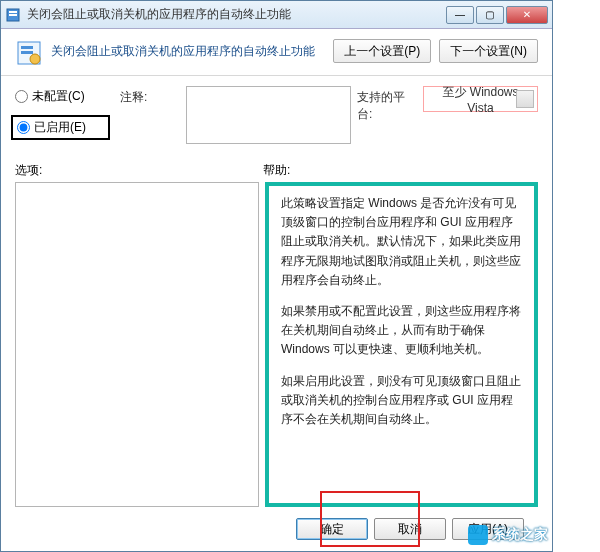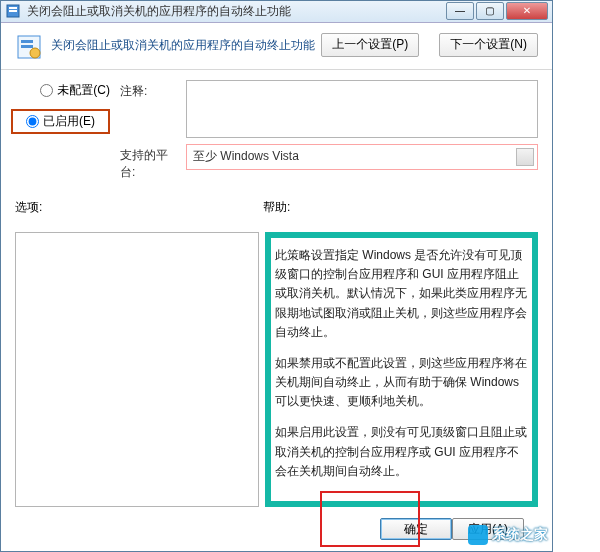--- a/index.html
+++ b/index.html
@@ -12,48 +12,48 @@
     .titlebar-title { flex: 1; color: #333; font-size: 12px; }
     .win-controls { display: flex; gap: 2px; }
     .win-btn { width: 28px; height: 18px; border: 1px solid #6f8ea9; border-radius: 2px; display: flex; align-items: center; justify-content: center; font-size: 10px; line-height: 1; }
     .win-min { background: linear-gradient(#f0f6fb,#cde1f1); }
     .win-max { background: linear-gradient(#f0f6fb,#cde1f1); }
     .win-close { background: linear-gradient(#e99,#c44); color: #fff; width: 42px; }
     
     .header-row { display: flex; align-items: flex-start; padding: 10px 14px 8px 14px; border-bottom: 1px solid #d8d8d8; }
     .header-icon { width: 28px; height: 28px; margin-right: 8px; flex-shrink: 0; }
     .header-title { flex: 1; color: #1a4e8a; font-size: 12px; padding-top: 4px; }
-    .nav-buttons { display: flex; gap: 20px; }
+    .nav-buttons { display: flex; gap: 8px; }
     .nav-btn { min-width: 90px; height: 24px; border: 1px solid #acacac; background: linear-gradient(#fdfdfd,#ececec); border-radius: 2px; font-size: 12px; padding: 0 10px; }
     
     .body-area { flex: 1; padding: 10px 14px 0 14px; display: flex; flex-direction: column; }
     
     .top-section { display: flex; gap: 10px; }
-    .radio-col { width: 95px; display: flex; flex-direction: column; gap: 10px; padding-top: 2px; align-items: flex-end; }
+    .radio-col { width: 95px; display: flex; flex-direction: column; gap: 10px; padding-top: 2px; }
     .radio-row { display: flex; align-items: center; gap: 4px; }
     .radio-row input { margin: 0; }
-    .red-box { border: 2px solid #c2410c; padding: 2px 13px; margin-left: -4px; }
+    .red-box { border: 2px solid #000000; padding: 2px 4px; margin-left: -4px; }
     
-    .right-fields { flex: 1; display: flex; flex-direction: column; gap: 6px; }
+    .right-fields { flex: 1; display: flex; flex-direction: row; gap: 6px; }
     .field-row { display: flex; align-items: flex-start; gap: 8px; }
     .field-label { width: 58px; text-align: left; padding-top: 3px; color: #333; }
     .comment-box { flex: 1; height: 58px; border: 1px solid #b5b5b5; background: #fff; resize: none; font-family: inherit; font-size: 12px; padding: 2px 4px; }
     .platform-box { flex: 1; height: 26px; border: 1px solid #fca5a5; background: #fff; display: flex; align-items: center; padding: 0 6px; color: #333; position: relative; text-align: center; }
     .platform-box::after { content: ""; position: absolute; right: 3px; top: 3px; bottom: 3px; width: 16px; background: linear-gradient(#f3f3f3,#ddd); border: 1px solid #bbb; }
     
-    .mid-labels { display: flex; margin-top: 18px; margin-bottom: 16px; }
+    .mid-labels { display: flex; margin-top: 18px; margin-bottom: 3px; }
     .mid-label-left { width: 248px; }
     .mid-label-right { flex: 1; }
     
     .panels { display: flex; flex: 1; gap: 6px; min-height: 0; }
     .options-panel { width: 244px; border: 1px solid #b5b5b5; background: #fff; }
-    .help-panel { flex: 1; border: 6px solid #14b8a6; background: #fff; padding: 8px 4px; overflow: auto; line-height: 1.6; color: #222; }
+    .help-panel { flex: 1; border: 4px solid #14b8a6; background: #fff; padding: 8px 12px; overflow: auto; line-height: 1.6; color: #222; }
     .help-panel p { margin-bottom: 12px; }
     
-    .footer { height: 44px; display: flex; align-items: center; justify-content: flex-end; padding: 0 14px; position: relative; }
+    .footer { height: 44px; display: flex; align-items: center; justify-content: flex-end; gap: 6px; padding: 0 14px; position: relative; }
     .footer-btn { min-width: 72px; height: 22px; border: 1px solid #8a8a8a; background: linear-gradient(#fdfdfd,#e6e6e6); border-radius: 2px; font-size: 12px; }
     .footer-btn.default { border-color: #3c7fb1; box-shadow: 0 0 0 1px #8cc6ef inset; }
     .red-box2 { position: absolute; border: 2px solid #d22; width: 100px; height: 56px; right: 118px; bottom: 4px; pointer-events: none; }
     
     .watermark { position: absolute; right: 4px; bottom: 6px; display: flex; align-items: center; gap: 4px; color: #fff; text-shadow: 0 0 3px #0af, 0 0 2px #000; font-size: 14px; font-weight: bold; opacity: 0.9; pointer-events:none;}
     .watermark-icon { width: 20px; height: 20px; background: #0aa3e8; border-radius: 4px; }
     
     .win-rel { position: relative; }
   </style>
 </head>
@@ -129,20 +129,21 @@
       <div class="help-panel">
         <p>此策略设置指定 Windows 是否允许没有可见顶级窗口的控制台应用程序和 GUI 应用程序阻止或取消关机。默认情况下，如果此类应用程序无限期地试图取消或阻止关机，则这些应用程序会自动终止。</p>
         <p>如果禁用或不配置此设置，则这些应用程序将在关机期间自动终止，从而有助于确保 Windows 可以更快速、更顺利地关机。</p>
         <p>如果启用此设置，则没有可见顶级窗口且阻止或取消关机的控制台应用程序或 GUI 应用程序不会在关机期间自动终止。</p>
       </div>
     </div>
 
     <div class="footer">
       <div class="red-box2"></div>
       <button class="footer-btn default">确定</button>
+      <button class="footer-btn">取消</button>
       <button class="footer-btn">应用(A)</button>
     </div>
 
   </div>
 
   <div class="watermark">
     <div class="watermark-icon"></div>
     <span>系统之家</span>
   </div>
 

